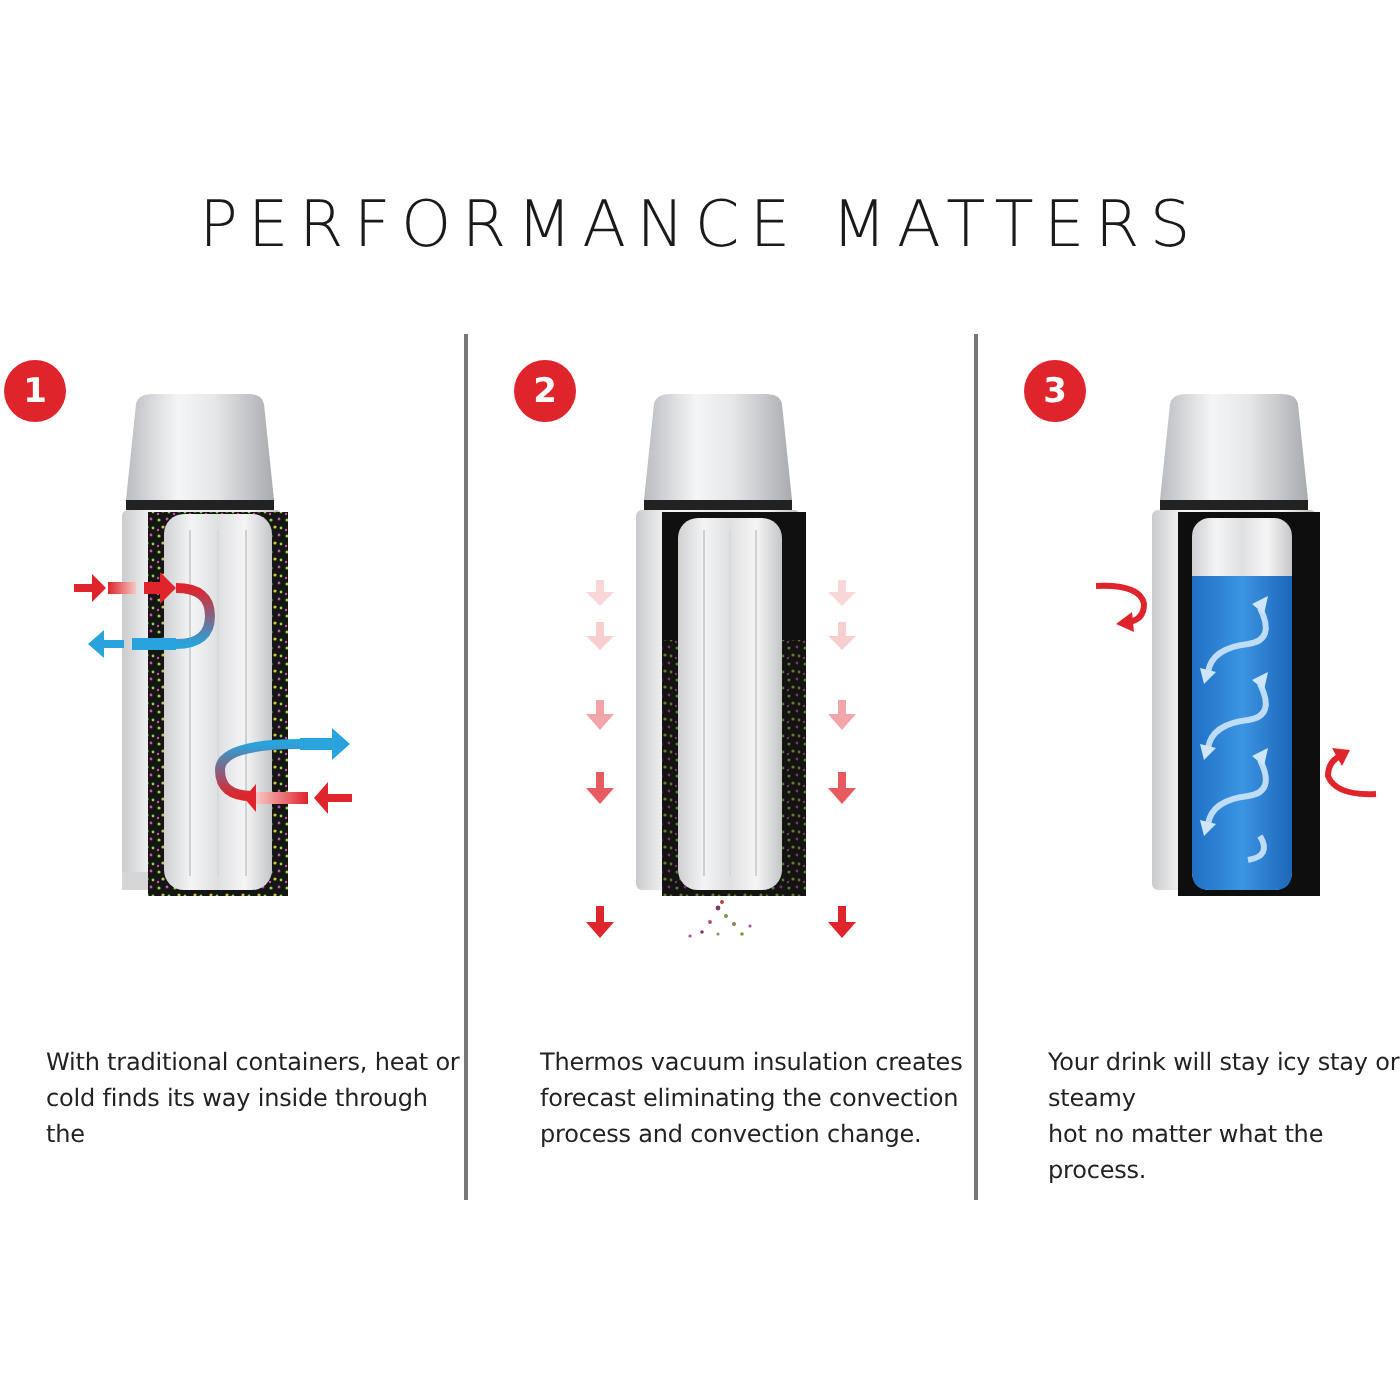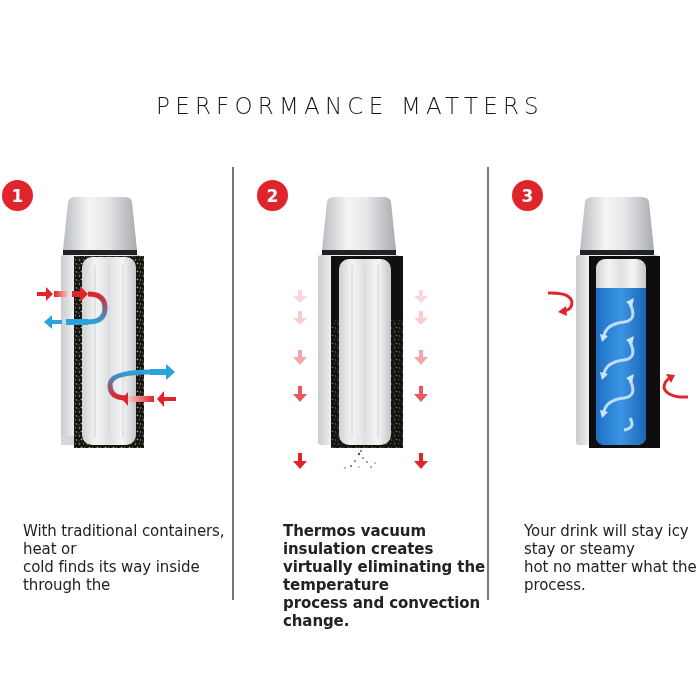--- a/index.html
+++ b/index.html
@@ -1,32 +1,32 @@
 <!DOCTYPE html>
 <html><head>
 <meta charset="utf-8">
 <style>
   * { box-sizing: border-box; margin: 0; padding: 0; }
   html, body { width: 700px; height: 700px; background: #ffffff; overflow: hidden; }
   body { position: relative; font-family: "DejaVu Sans", sans-serif; color: #1a1a1a; }
   .title {
     position: absolute; top: 93px; left: 0; width: 700px; text-align: center;
-    font-family: "DejaVu Sans", sans-serif; font-weight: 300; font-size: 23px;
+    font-family: "DejaVu Sans", sans-serif; font-weight: 300; font-size: 32px;
     letter-spacing: 5.2px; color: #1a1a1a;
   }
   .divider { position: absolute; top: 167px; width: 1.5px; height: 433px; background: #777; }
   .panel { position: absolute; top: 170px; height: 440px; }
   .badge {
     position: absolute; width: 31px; height: 31px; border-radius: 50%;
     background: #e0242b; color: #fff; font-weight: bold; font-size: 17px;
     display: flex; align-items: center; justify-content: center;
   }
   .flask { position: absolute; }
   .caption {
-    position: absolute; font-size: 15px; line-height: 18px; color: #222;
+    position: absolute; font-size: 12px; line-height: 18px; color: #222;
     font-family: "DejaVu Sans", sans-serif; letter-spacing: -0.1px;
   }
 </style>
 </head>
 <body>
 
 <div class="title">PERFORMANCE MATTERS</div>
 
 <div class="divider" style="left:232px;"></div>
 <div class="divider" style="left:487px;"></div>
@@ -185,23 +185,23 @@
       <g opacity="0.75">
           <rect x="186" y="216" width="4" height="9"></rect>
           <polygon points="181,224 188,232 195,224"></polygon>
         </g>
       <g>
           <rect x="186" y="283" width="4" height="9"></rect>
           <polygon points="181,291 188,299 195,291"></polygon>
         </g>
     </g>
   </svg>
-  <div class="caption" style="left:50px; top:352px;font-weight:bold;">
+  <div class="caption" style="left:37px; top:352px;">
     <div>Thermos vacuum insulation creates</div>
-    <div>virtually eliminating the temperature</div>
+    <div>forecast eliminating the convection</div>
     <div>process and convection change.</div>
   </div>
 </div>
 
 <div class="panel" style="left:488px; width:212px;">
   <div class="badge" style="left:24px; top:10px;">3</div>
   <svg class="flask" style="left:0; top:0;" width="212" height="300" viewBox="0 0 212 300">
     <path d="M97 32 Q98 27 105 27 L153 27 Q160 27 161 32 L166 80 L92 80 Z" fill="url(#capGrad)"></path>
     <rect x="92" y="80" width="74" height="5" fill="#222"></rect>
     <rect x="88" y="85" width="82" height="190" rx="3" fill="url(#bodyGrad)"></rect>

